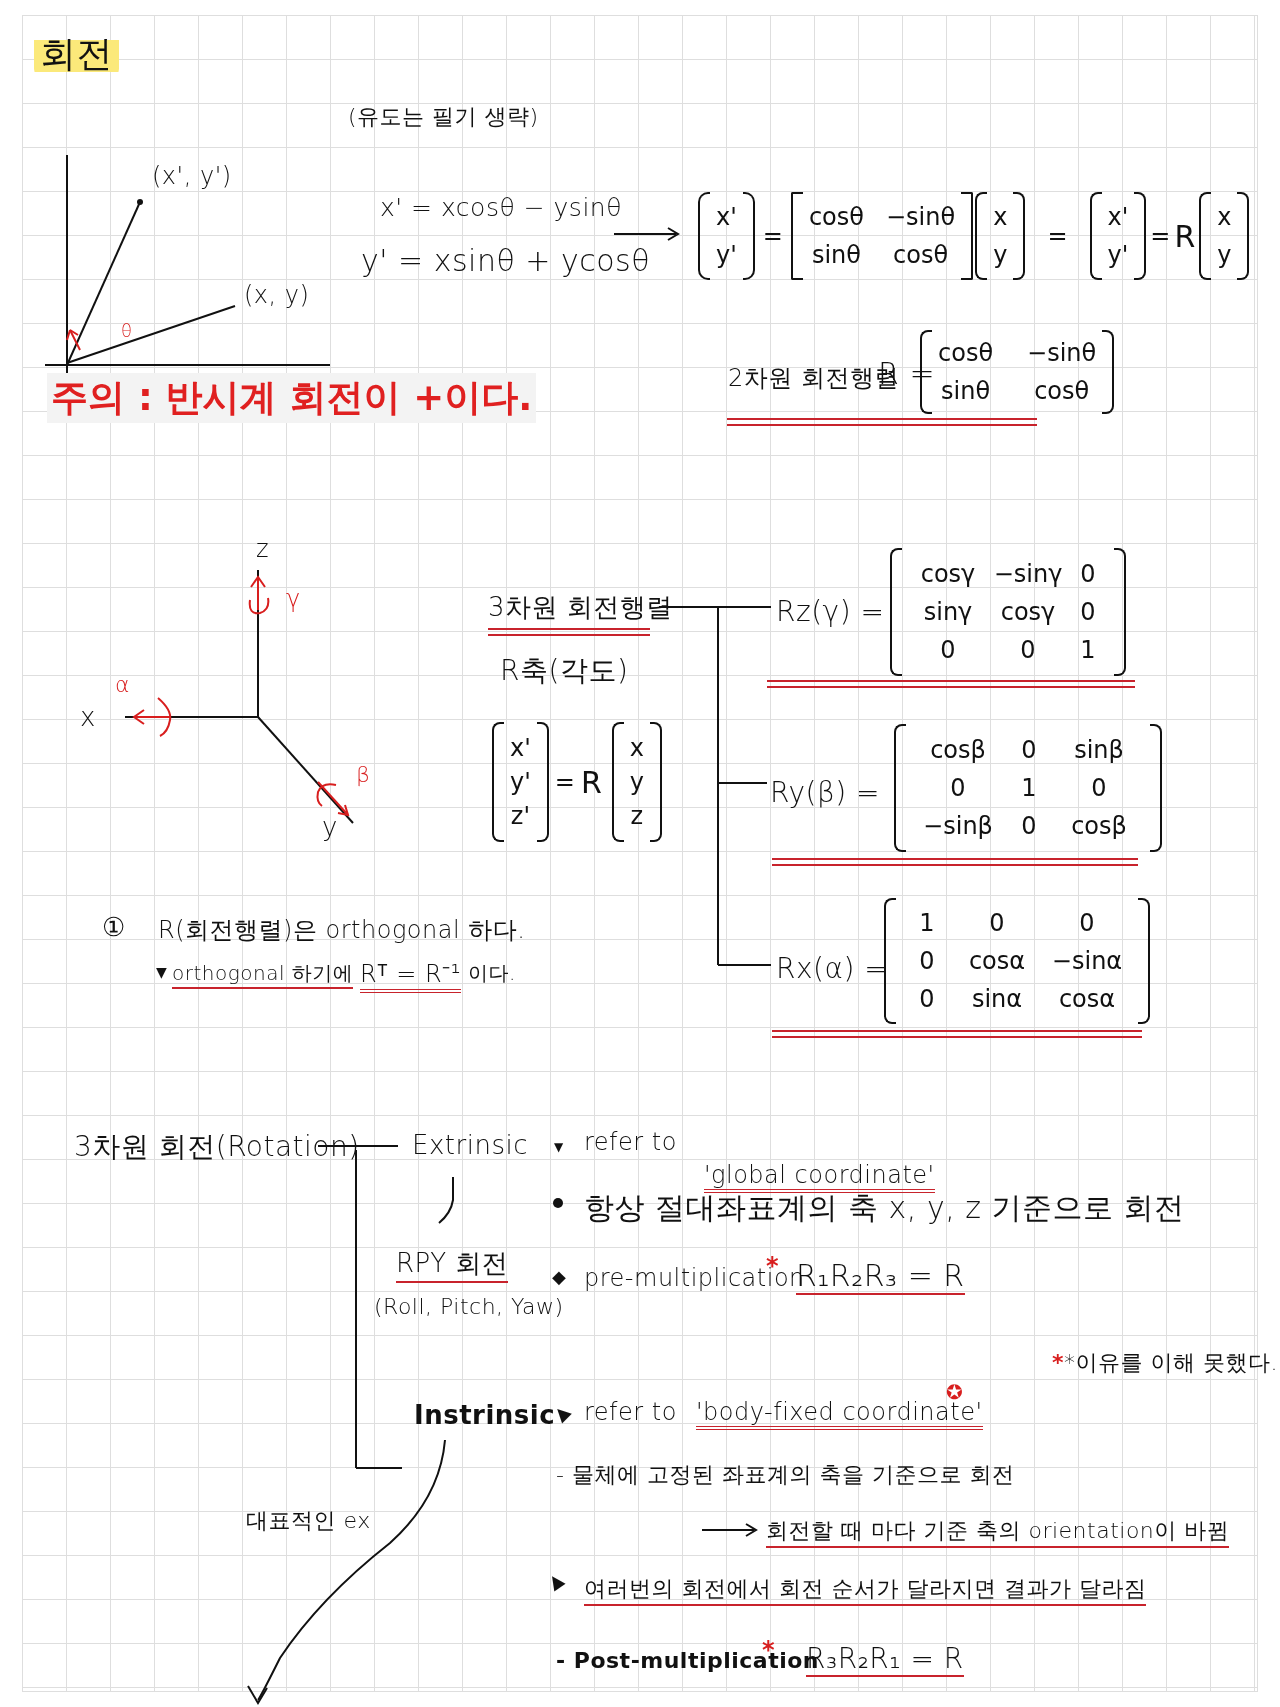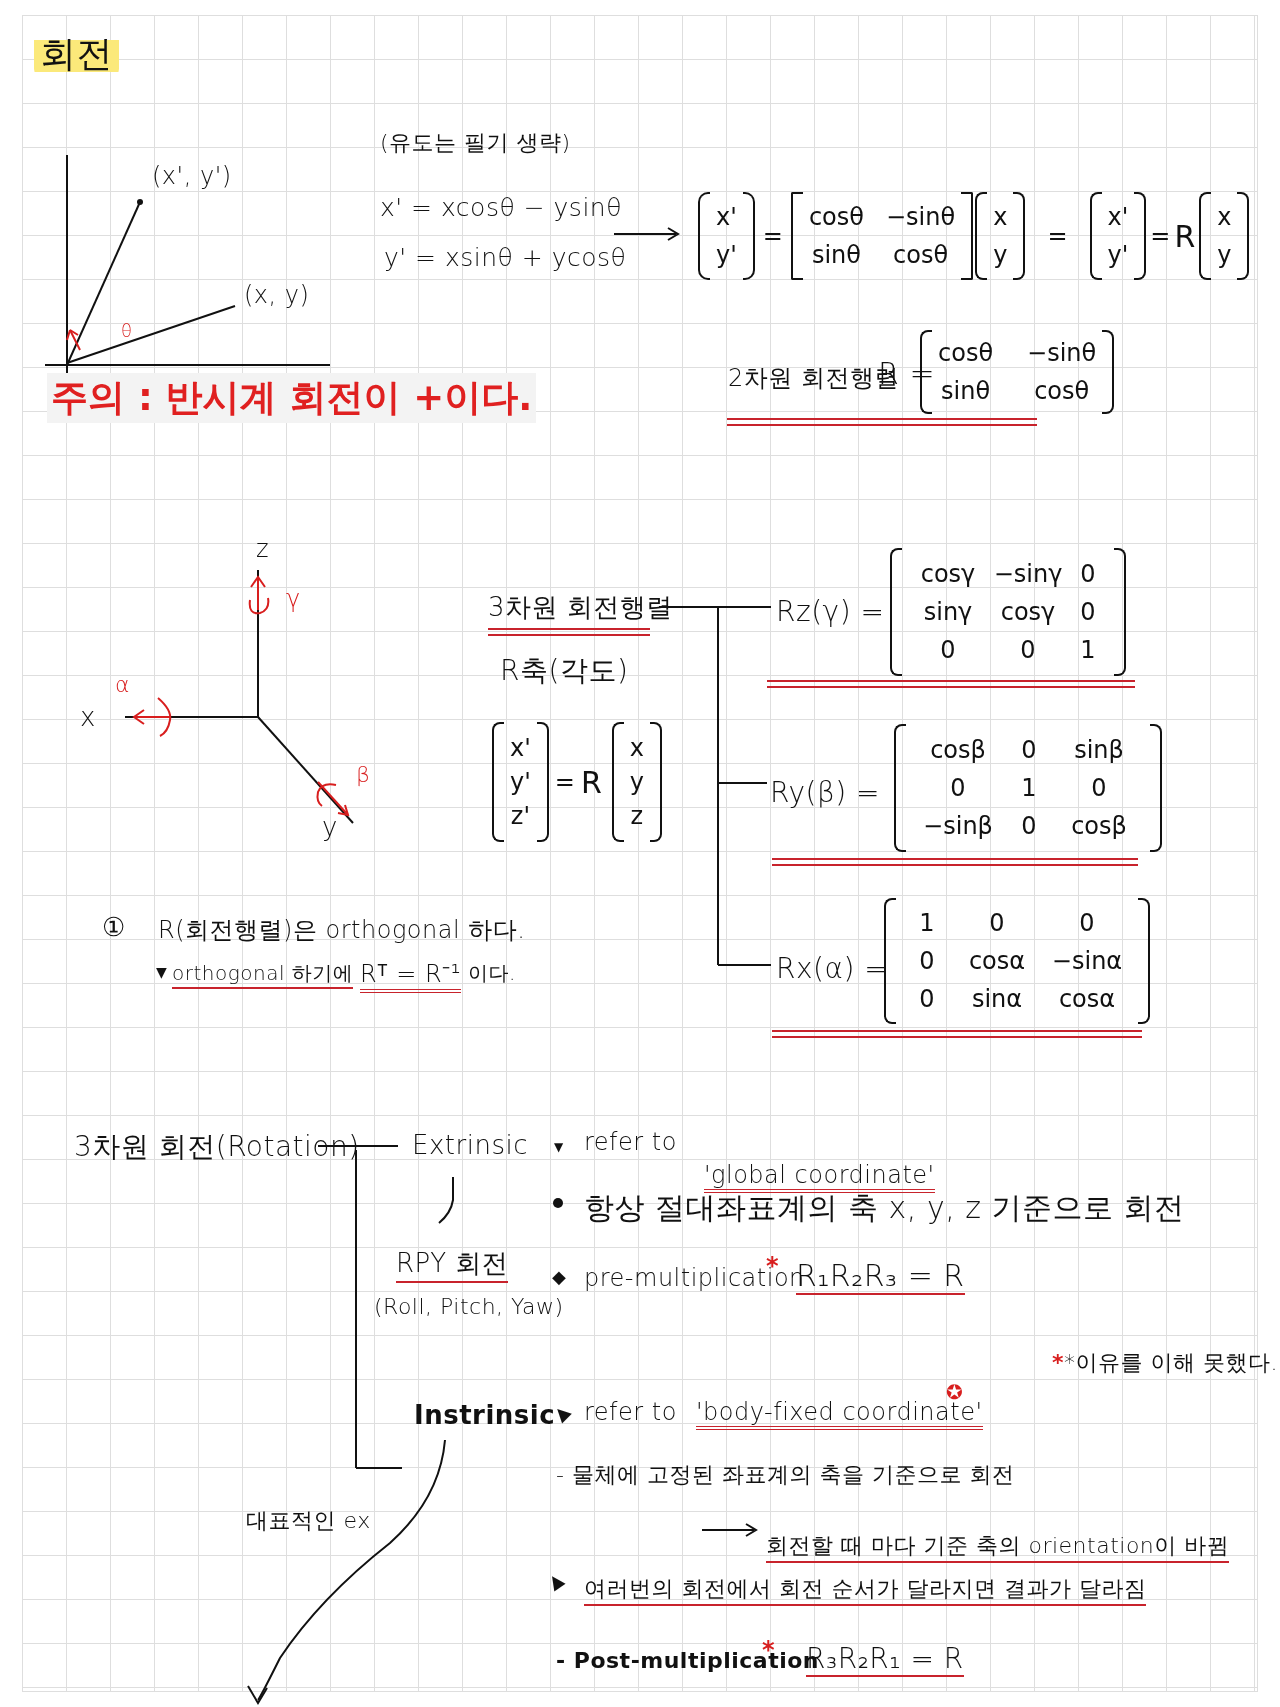--- a/index.html
+++ b/index.html
@@ -27,37 +27,37 @@
   .cells{display:grid;align-items:center;justify-items:center;padding:0 6px;font-size:24px;}
   .eqs{font-size:24px;}
 </style>
 </head>
 <body>
 
 <div class="grid"></div>
 
 <div class="abs hw hl" style="left:34px;top:30px;font-size:36px;">회전</div>
 
-<div class="abs hw" style="left:348px;top:128px;font-size:22px;margin-left:32px;">(유도는 필기 생략)</div>
+<div class="abs hw" style="left:348px;top:102px;font-size:22px;">(유도는 필기 생략)</div>
 
 <svg width="340" height="220" style="left:40px;top:150px;">
   <line x1="27" y1="5" x2="27" y2="230" stroke="#111" stroke-width="2"></line>
   <line x1="5" y1="215" x2="290" y2="215" stroke="#111" stroke-width="2"></line>
   <line x1="27" y1="215" x2="100" y2="52" stroke="#111" stroke-width="2"></line>
   <circle cx="100" cy="52" r="3" fill="#111"></circle>
   <line x1="27" y1="213" x2="195" y2="156" stroke="#111" stroke-width="2"></line>
   <path d="M40 200 Q34 188 30 180" stroke="#d81e1e" stroke-width="2" fill="none"></path>
   <path d="M30 180 L27 190 M30 180 L38 185" stroke="#d81e1e" stroke-width="2" fill="none"></path>
 </svg>
 <div class="abs hw" style="left:152px;top:162px;font-size:24px;">(x', y')</div>
 <div class="abs hw" style="left:244px;top:281px;font-size:24px;">(x, y)</div>
 <div class="abs hw red" style="left:121px;top:320px;font-size:18px;">θ</div>
 
 <div class="abs hw" style="left:380px;top:193px;font-size:25px;">x' = xcosθ − ysinθ</div>
-<div class="abs hw" style="left:384px;top:243px;font-size:25px;">y' = xsinθ + ycosθ</div>
+<div class="abs hw" style="left:361px;top:243px;font-size:30px;">y' = xsinθ + ycosθ</div>
 <svg width="70" height="20" style="left:612px;top:224px;">
   <line x1="2" y1="10" x2="64" y2="10" stroke="#111" stroke-width="2"></line>
   <path d="M56 4 L66 10 L56 16" stroke="#111" stroke-width="2" fill="none"></path>
 </svg>
 
 <div class="mat" style="left:698px;top:192px;height:88px;">
   <div class="bracket bl" style="border-radius:10px 0 0 10px;"></div>
   <div class="cells" style="grid-template-rows:1fr 1fr;row-gap:10px;">
     <span>x'</span>
     <span>y'</span>
@@ -263,18 +263,18 @@
 
 <div class="abs" style="left:554px;top:1402px;font-size:18px;transform:rotate(-45deg);">▲</div>
 <div class="abs hw" style="left:584px;top:1398px;font-size:24px;">refer to</div>
 <div class="abs hw ul-dbl" style="left:696px;top:1398px;font-size:24px;">'body-fixed coordinate'</div>
 <div class="abs red" style="left:946px;top:1380px;font-size:20px;">✪</div>
 <div class="abs hw" style="left:556px;top:1460px;font-size:22px;">- 물체에 고정된 좌표계의 축을 기준으로 회전</div>
 <svg width="60" height="20" style="left:700px;top:1520px;">
   <line x1="2" y1="10" x2="54" y2="10" stroke="#111" stroke-width="2"></line>
   <path d="M46 4 L56 10 L46 16" stroke="#111" stroke-width="2" fill="none"></path>
 </svg>
-<div class="abs hw ul-sgl" style="left:766px;top:1516px;font-size:22px;margin-top:15px;">회전할 때 마다 기준 축의 orientation이 바뀜</div>
+<div class="abs hw ul-sgl" style="left:766px;top:1516px;font-size:22px;">회전할 때 마다 기준 축의 orientation이 바뀜</div>
 <div class="abs" style="left:548px;top:1570px;font-size:18px;transform:rotate(-35deg);">▲</div>
 <div class="abs hw ul-sgl" style="left:584px;top:1574px;font-size:22px;">여러번의 회전에서 회전 순서가 달라지면 결과가 달라짐</div>
 <div class="abs hw" style="left:556px;top:1648px;font-size:22px;font-weight:bold;">- Post-multiplication</div>
 <div class="abs red" style="left:762px;top:1636px;font-size:24px;font-weight:bold;">*</div>
 <div class="abs hw ul-sgl" style="left:806px;top:1642px;font-size:28px;">R₃R₂R₁ = R</div>
 
 </body></html>

